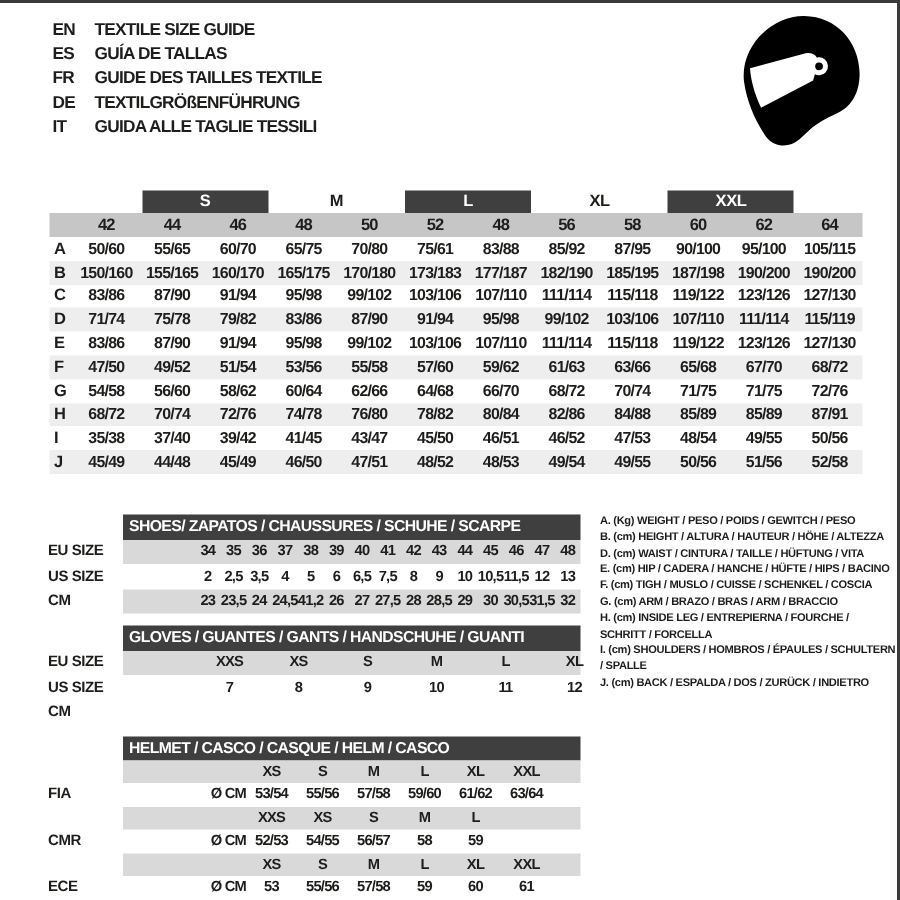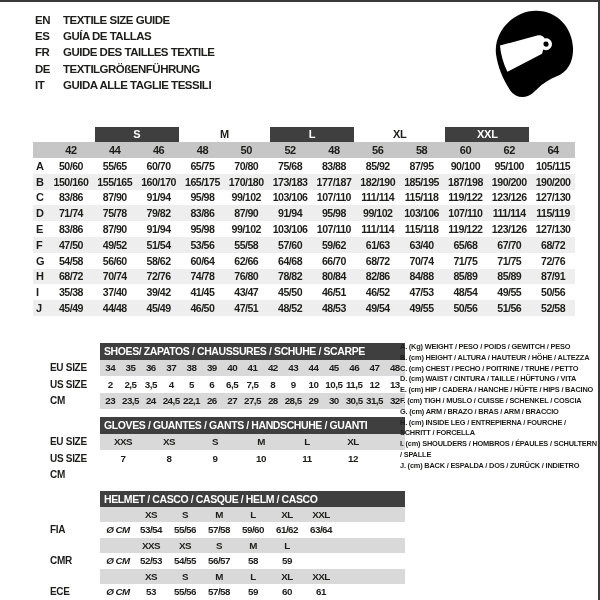--- a/index.html
+++ b/index.html
@@ -30,31 +30,31 @@
   .t-row.letters { height:17px; align-items:end; }
   .t-row.numbers { background:#c6c6c6; height:16px; font-size:11px; }
   .t-row.data { font-size:10.6px; }
   .stripe { background:#eeeeee; }
   .t-cell { text-align:center; letter-spacing:-0.5px; white-space:nowrap; }
   .t-label { padding-left:3px; text-align:left; font-size:11px; letter-spacing:-0.3px; }
   .group { background:#3f3f3f; color:#fff; text-align:center; height:15px; line-height:15px; margin:0 2px; font-size:11px; letter-spacing:-0.3px; }
   .group.light { background:transparent; color:#1d1d1b; }
 
   
-  .section { position:absolute; left:48px; display:grid; grid-template-columns:52px 305px; grid-auto-rows:16.5px; }
+  .section { position:absolute; left:30px; display:grid; grid-template-columns:52px 305px; grid-auto-rows:16.5px; }
   .section.helmet-sec { grid-auto-rows:15.5px; }
   .sec-bar { grid-column:2; background:#3f3f3f; color:#fff; font-size:10.5px; line-height:16px; padding-left:4px; letter-spacing:-0.4px; white-space:nowrap; overflow:hidden; }
   .sec-label { display:flex; align-items:center; padding-left:2px; font-size:10px; letter-spacing:-0.3px; white-space:nowrap; }
-  .sec-content { display:grid; align-items:center; font-size:9.8px; letter-spacing:-0.5px; }
+  .sec-content { display:grid; align-items:center; font-size:9.8px; letter-spacing:-0.5px;padding-left:48px; }
   .sec-content.shade { background:#d9d9d9; }
   .shoes-grid  { grid-template-columns:repeat(15,1fr); }
   .gloves-grid { grid-template-columns:repeat(6,46px) 1fr; }
   .helmet-grid { grid-template-columns:34px repeat(6,34px) 1fr; }
   .sec-cell { text-align:center; white-space:nowrap; }
-  .sec-cell.unit { text-align:center; padding-left:2px;font-style:italic; }
+  .sec-cell.unit { text-align:right; padding-left:2px; }
   .shoes-sec  { top:341px; }
   .gloves-sec { top:415px; }
   .helmet-sec { top:489px; }
 
   
   .legend { position:absolute; left:400px; top:340px; width:197px; font-size:7.4px; line-height:10.8px; letter-spacing:-0.2px; }
 </style>
 </head>
 <body>
 
@@ -118,21 +118,21 @@
         <div class="t-cell">62</div>
         <div class="t-cell">64</div>
       </div>
       <div class="t-row data">
         <div class="t-label">A</div>
         <div class="t-cell">50/60</div>
         <div class="t-cell">55/65</div>
         <div class="t-cell">60/70</div>
         <div class="t-cell">65/75</div>
         <div class="t-cell">70/80</div>
-        <div class="t-cell">75/68</div>
+        <div class="t-cell">75/61</div>
         <div class="t-cell">83/88</div>
         <div class="t-cell">85/92</div>
         <div class="t-cell">87/95</div>
         <div class="t-cell">90/100</div>
         <div class="t-cell">95/100</div>
         <div class="t-cell">105/115</div>
       </div>
       <div class="t-row data stripe">
         <div class="t-label">B</div>
         <div class="t-cell">150/160</div>
@@ -196,21 +196,21 @@
       <div class="t-row data stripe">
         <div class="t-label">F</div>
         <div class="t-cell">47/50</div>
         <div class="t-cell">49/52</div>
         <div class="t-cell">51/54</div>
         <div class="t-cell">53/56</div>
         <div class="t-cell">55/58</div>
         <div class="t-cell">57/60</div>
         <div class="t-cell">59/62</div>
         <div class="t-cell">61/63</div>
-        <div class="t-cell">63/40</div>
+        <div class="t-cell">63/66</div>
         <div class="t-cell">65/68</div>
         <div class="t-cell">67/70</div>
         <div class="t-cell">68/72</div>
       </div>
       <div class="t-row data">
         <div class="t-label">G</div>
         <div class="t-cell">54/58</div>
         <div class="t-cell">56/60</div>
         <div class="t-cell">58/62</div>
         <div class="t-cell">60/64</div>
@@ -307,21 +307,21 @@
         <div class="sec-cell">11,5</div>
         <div class="sec-cell">12</div>
         <div class="sec-cell">13</div>
       </div>
       <div class="sec-label">CM</div>
       <div class="sec-content shoes-grid shade">
         <div class="sec-cell">23</div>
         <div class="sec-cell">23,5</div>
         <div class="sec-cell">24</div>
         <div class="sec-cell">24,5</div>
-        <div class="sec-cell">22,1</div>
+        <div class="sec-cell">41,2</div>
         <div class="sec-cell">26</div>
         <div class="sec-cell">27</div>
         <div class="sec-cell">27,5</div>
         <div class="sec-cell">28</div>
         <div class="sec-cell">28,5</div>
         <div class="sec-cell">29</div>
         <div class="sec-cell">30</div>
         <div class="sec-cell">30,5</div>
         <div class="sec-cell">31,5</div>
         <div class="sec-cell">32</div>
@@ -409,21 +409,20 @@
         <div class="sec-cell">57/58</div>
         <div class="sec-cell">59</div>
         <div class="sec-cell">60</div>
         <div class="sec-cell">61</div>
       </div>
     </div>
 
   <div class="legend">
       <div class="legend-line">A. (Kg) WEIGHT / PESO / POIDS / GEWITCH / PESO</div>
       <div class="legend-line">B. (cm) HEIGHT / ALTURA / HAUTEUR / HÖHE / ALTEZZA</div>
-      <div class="legend-line">C. (cm) CHEST / PECHO / POITRINE / TRUHE / PETTO</div>
       <div class="legend-line">D. (cm) WAIST / CINTURA / TAILLE / HÜFTUNG / VITA</div>
       <div class="legend-line">E. (cm) HIP / CADERA / HANCHE / HÜFTE / HIPS / BACINO</div>
       <div class="legend-line">F. (cm) TIGH / MUSLO / CUISSE / SCHENKEL / COSCIA</div>
       <div class="legend-line">G. (cm) ARM / BRAZO / BRAS / ARM / BRACCIO</div>
       <div class="legend-line">H. (cm) INSIDE LEG / ENTREPIERNA / FOURCHE / SCHRITT / FORCELLA</div>
       <div class="legend-line">I. (cm) SHOULDERS / HOMBROS / ÉPAULES / SCHULTERN / SPALLE</div>
       <div class="legend-line">J. (cm) BACK / ESPALDA / DOS / ZURÜCK / INDIETRO</div>
     </div>
 
 </div>

